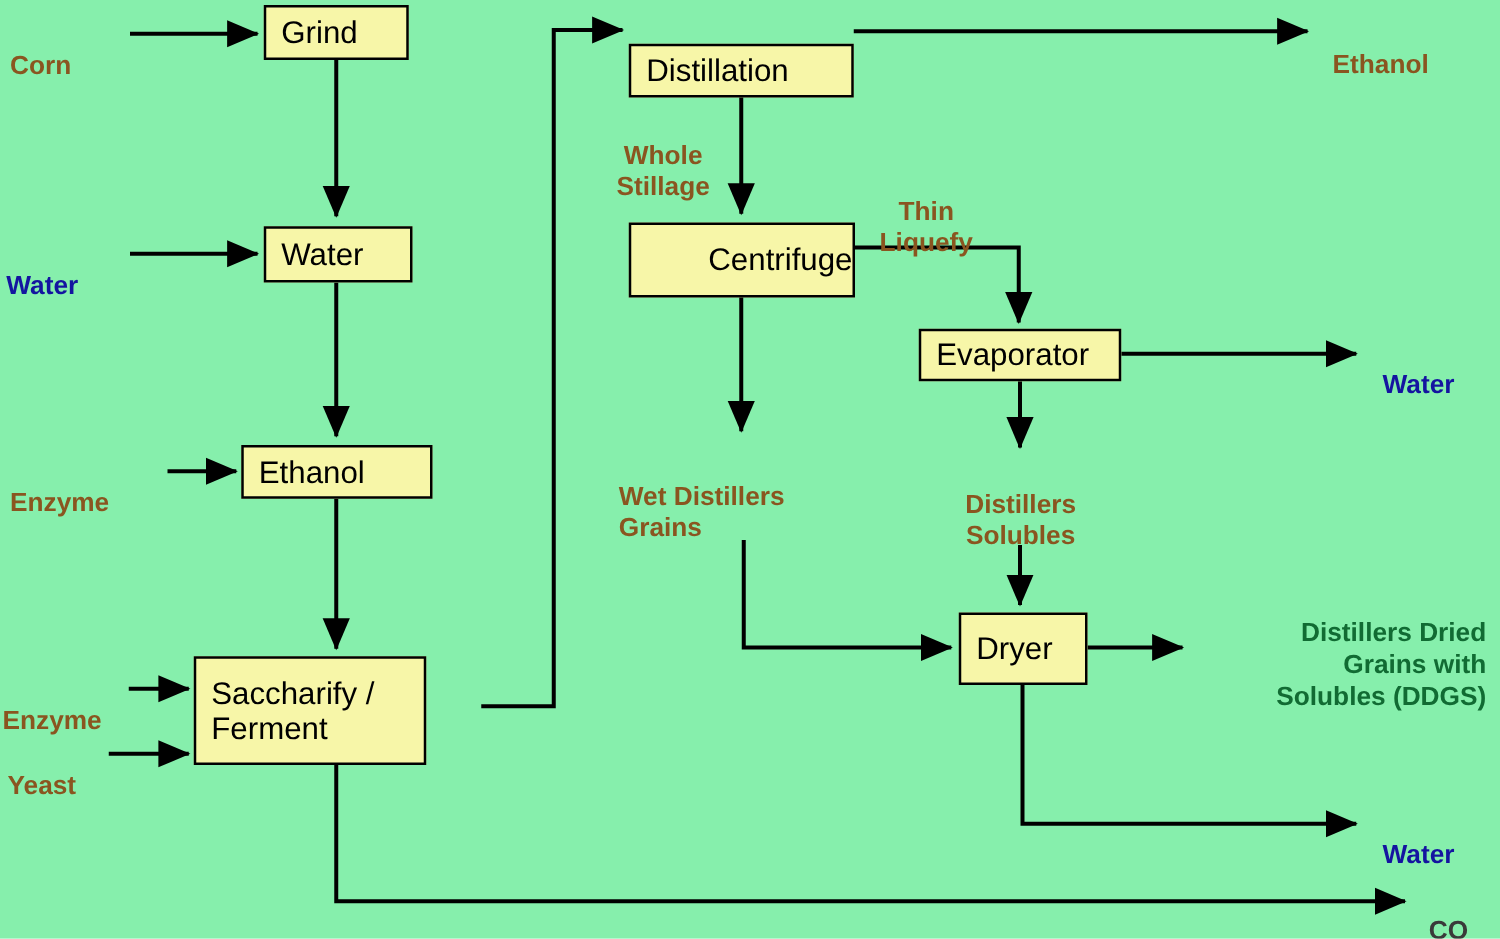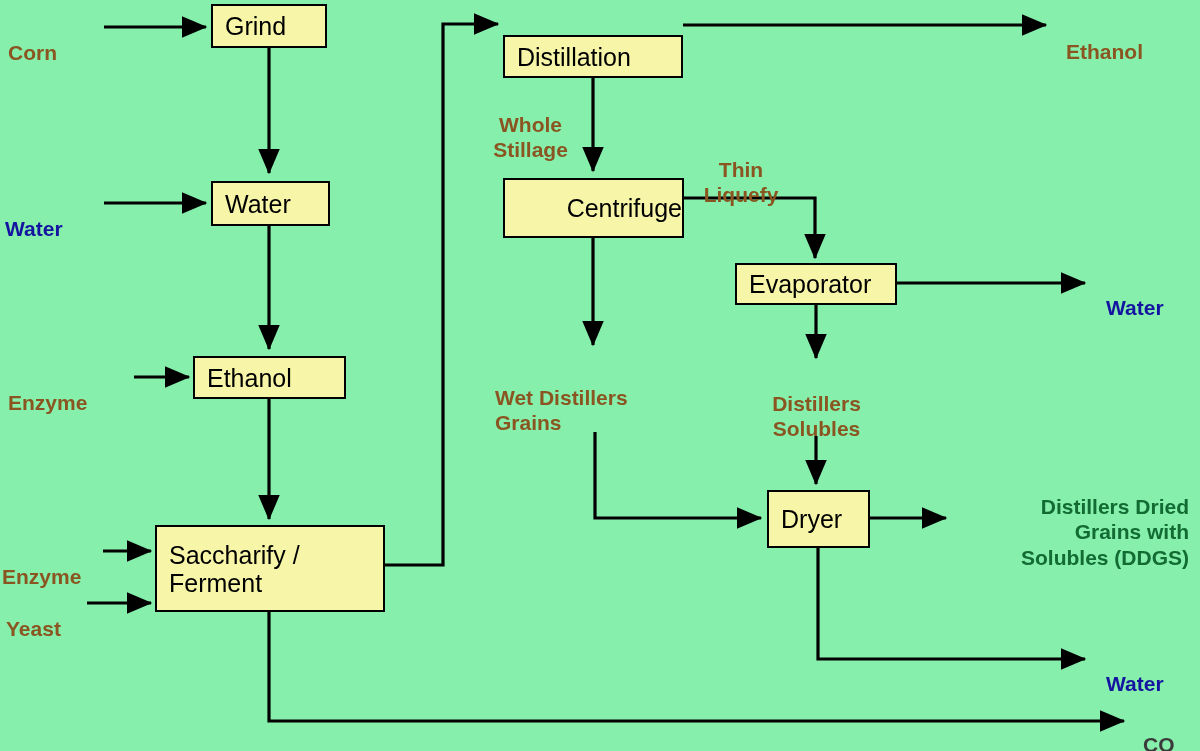--- a/index.html
+++ b/index.html
@@ -114,21 +114,21 @@
   </div>
 
   <div class="node" style="left:211px; top:181px; width:119px; height:45px;">
     <span>Water</span>
   </div>
 
   <div class="node" style="left:193px; top:356px; width:153px; height:43px;">
     <span>Ethanol</span>
   </div>
 
-  <div class="node" style="left:155px; top:525px; width:230px; height:87px; align-items:center;">
+  <div class="node" style="left:155px; top:525px; width:186px; height:87px; align-items:center;">
     <span>Saccharify /
 Ferment</span>
   </div>
 
   <div class="node" style="left:503px; top:3px; width:180px; height:43px;margin-top:32px;">
     <span>Distillation</span>
   </div>
 
   <div class="node" style="left:503px; top:178px; width:181px; height:60px;justify-content:flex-end;">
     <span>Centrifuge</span>

